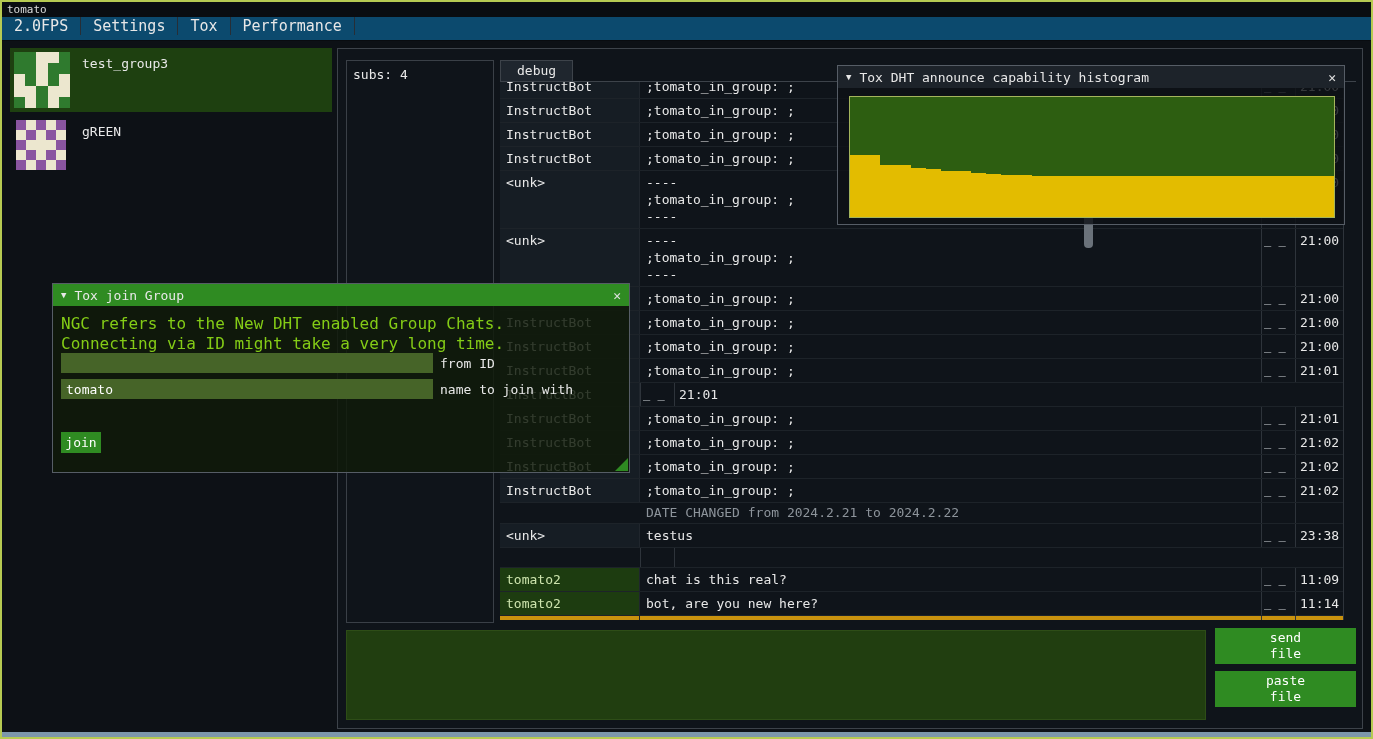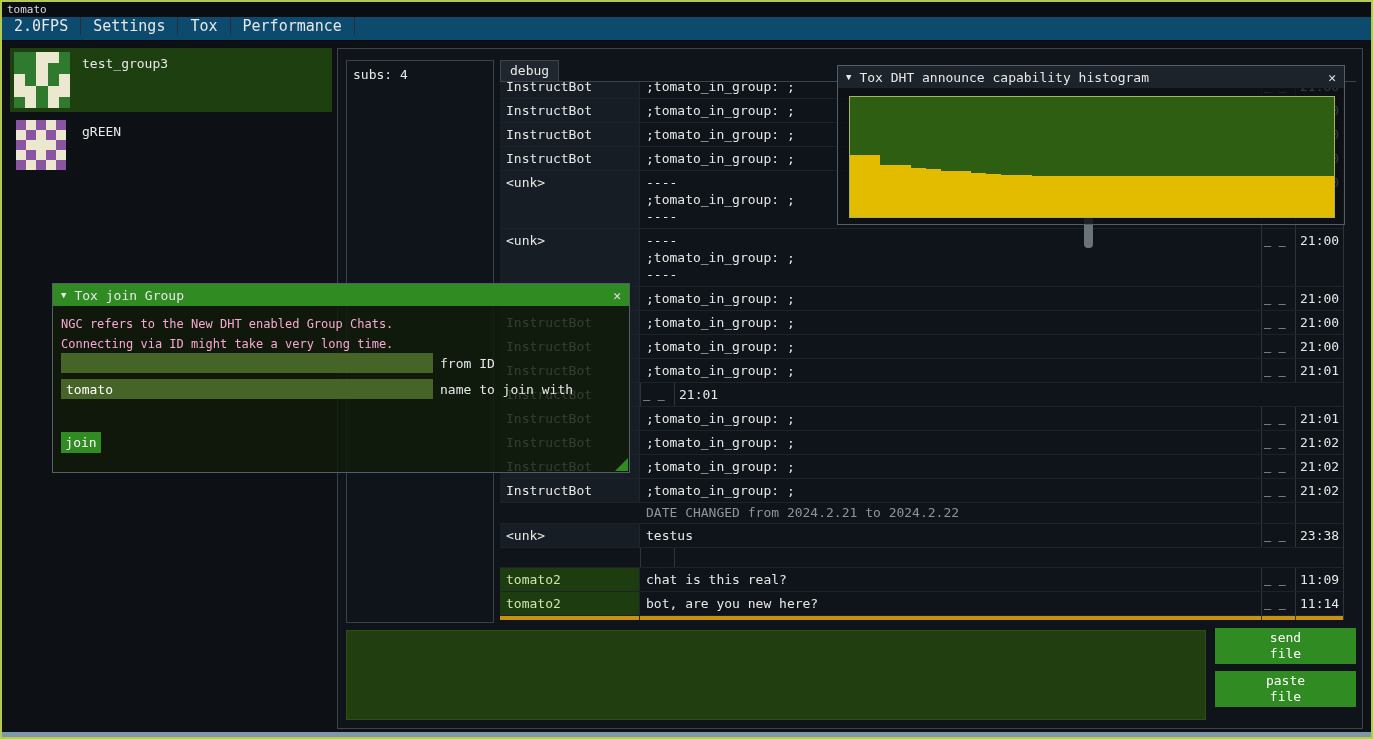--- a/index.html
+++ b/index.html
@@ -21,21 +21,21 @@
   .avatar-2{left:6px;top:4px;width:50px;height:50px}
   .roster-label{position:absolute;left:72px;top:8px;font-size:13px}
   
   .chat-window{position:absolute;left:335px;top:46px;width:1026px;height:681px;
     background:#0f141a;border:1px solid #3d434a}
   .subs-panel{position:absolute;left:8px;top:11px;width:148px;height:563px;
     border:1px solid #3a4047;padding:6px;font-size:13px;overflow:hidden}
   .subs-title{line-height:16px;margin-bottom:12px}
   .member{line-height:20px;white-space:nowrap;cursor:pointer;color:#e4e4e4}
   .tabbar{position:absolute;left:162px;top:11px;width:856px;height:22px;border-bottom:1px solid #3d434a;display:flex}
-  .tab{background:#1f262e;border:1px solid #3d434a;border-bottom:none;padding:0 9px;line-height:20px;font-size:13px;cursor:pointer}
+  .tab{background:#1f262e;border:1px solid #3d434a;border-bottom:none;padding:0 16px;line-height:20px;font-size:13px;cursor:pointer}
   .messages{position:absolute;left:162px;top:33px;width:844px;height:538px;overflow:hidden;
     font-size:13px;border-right:1px solid #2e343b}
   .msg-row{display:flex;align-items:stretch;min-height:23px;border-bottom:1px solid #1d2329}
   .msg-row:first-child{margin-top:-7px}
   .col-name{width:140px;flex:none;padding:3px 6px;line-height:17px;background:#161d24;
     border-right:1px solid #20262d;white-space:nowrap;overflow:hidden}
   .col-body{flex:1;padding:3px 6px;line-height:17px;overflow:hidden;white-space:pre-wrap}
   .col-status{width:34px;flex:none;border-left:1px solid #2e343b;padding:3px 2px;
     font-size:12px;color:#cfd3d7;line-height:17px}
   .col-time{width:48px;flex:none;border-left:1px solid #2e343b;padding:3px 4px;line-height:17px}
@@ -57,21 +57,21 @@
   .float-title{height:22px;display:flex;align-items:center;gap:8px;padding:0 8px;font-size:13px}
   .collapse{font-size:9px;cursor:pointer}
   .close-x{margin-left:auto;cursor:pointer;color:#e0e0e0}
   .hist-win{left:835px;top:63px;width:508px;height:160px;background:rgba(13,17,22,0.82);z-index:5}
   .hist-win .float-title{background:#1d232a}
   .hist-plot{position:absolute;left:11px;top:30px;width:486px;height:122px;background:#2d5e11;
     border:1px solid #a4b55c;display:flex;align-items:flex-end;overflow:hidden}
   .hbar{flex:1;background:#e3bc00}
   .join-win{left:50px;top:281px;width:578px;height:190px;background:rgba(16,26,10,0.84);z-index:6}
   .join-win .float-title{background:#2f8b22}
-  .join-desc{padding:0 8px;color:#f9a8d4;font-size:12px;line-height:20px}
+  .join-desc{padding:0 8px;color:#84cc16;font-size:16px;line-height:20px}
   .join-desc.first{margin-top:8px}
   .field-row{position:absolute;left:8px;display:flex;align-items:center;gap:7px;height:20px;font-size:13px}
   .fr-1{top:69px}.fr-2{top:95px}.fr-3{top:121px}
   .field-input{width:372px;height:20px;background:#466428;border:none;color:#fff;
     font:13px "DejaVu Sans Mono",monospace;padding:0 5px;outline:none}
   .join-btn{position:absolute;left:8px;top:148px;width:40px;height:21px;background:#2f8b22;color:#fff;
     border:none;font:13px "DejaVu Sans Mono",monospace;cursor:pointer}
   .grip{position:absolute;right:1px;bottom:1px;width:0;height:0;
     border-left:13px solid transparent;border-bottom:13px solid #2f8b22;cursor:nwse-resize}
   .bottom-strip{position:absolute;left:0;right:0;bottom:0;height:5px;background:#7d97ab;z-index:9}

